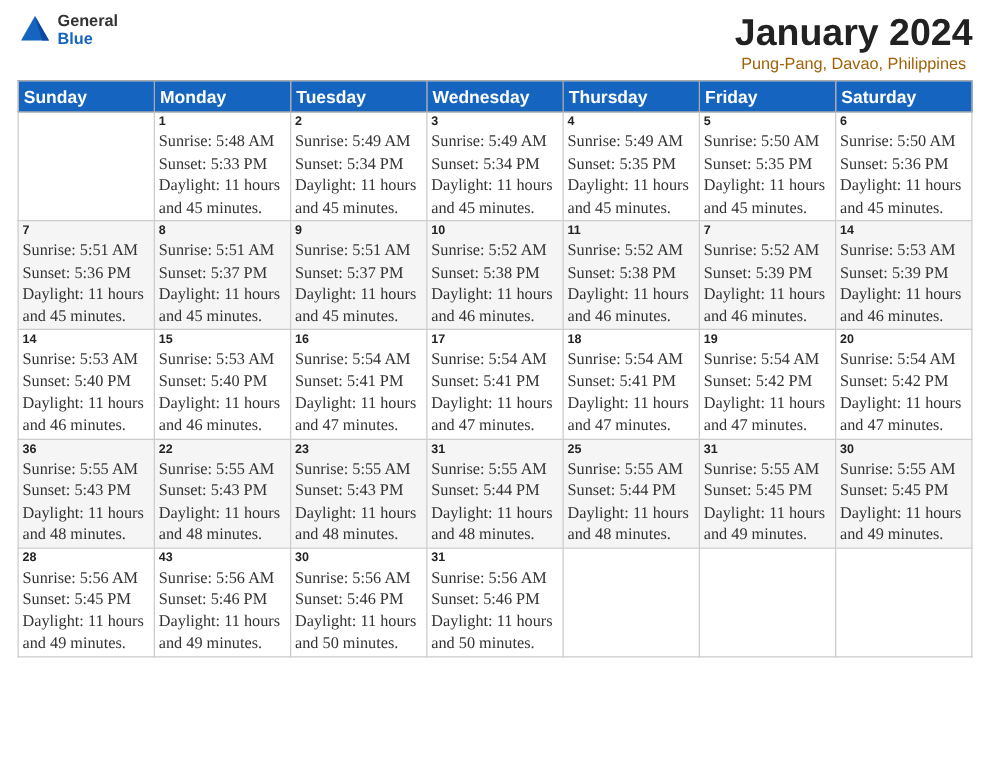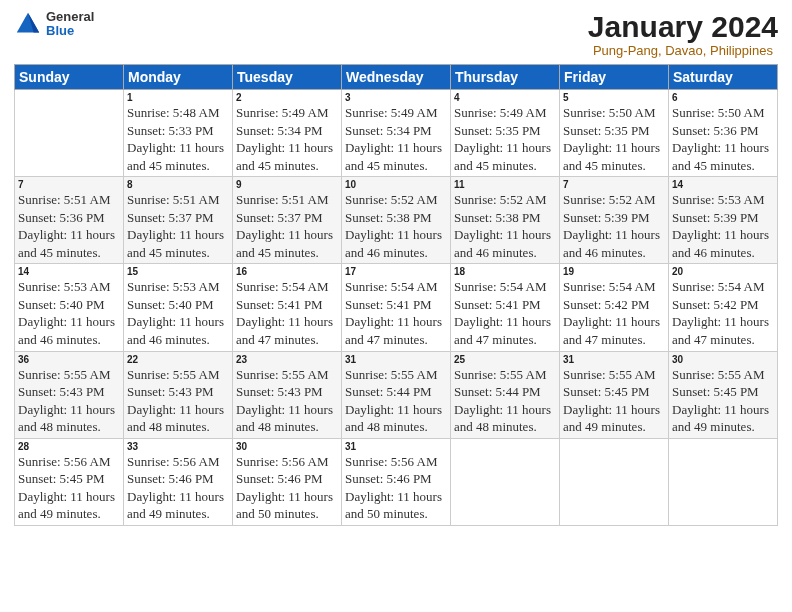--- a/index.html
+++ b/index.html
@@ -328,21 +328,21 @@
         </tr>
         <tr>
           <td>
             <span class="day-num">28</span>
             <div class="day-info" style="white-space: pre-line;">Sunrise: 5:56 AM
 Sunset: 5:45 PM
 Daylight: 11 hours
 and 49 minutes.</div>
           </td>
           <td>
-            <span class="day-num">33</span>
+            <span class="day-num">43</span>
             <div class="day-info" style="white-space: pre-line;">Sunrise: 5:56 AM
 Sunset: 5:46 PM
 Daylight: 11 hours
 and 49 minutes.</div>
           </td>
           <td>
             <span class="day-num">30</span>
             <div class="day-info" style="white-space: pre-line;">Sunrise: 5:56 AM
 Sunset: 5:46 PM
 Daylight: 11 hours

